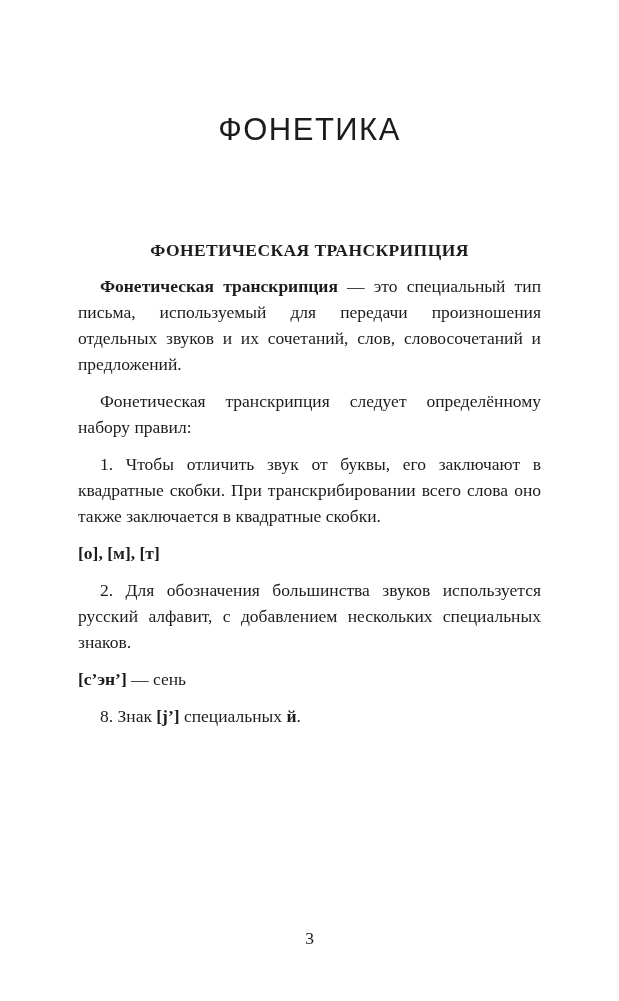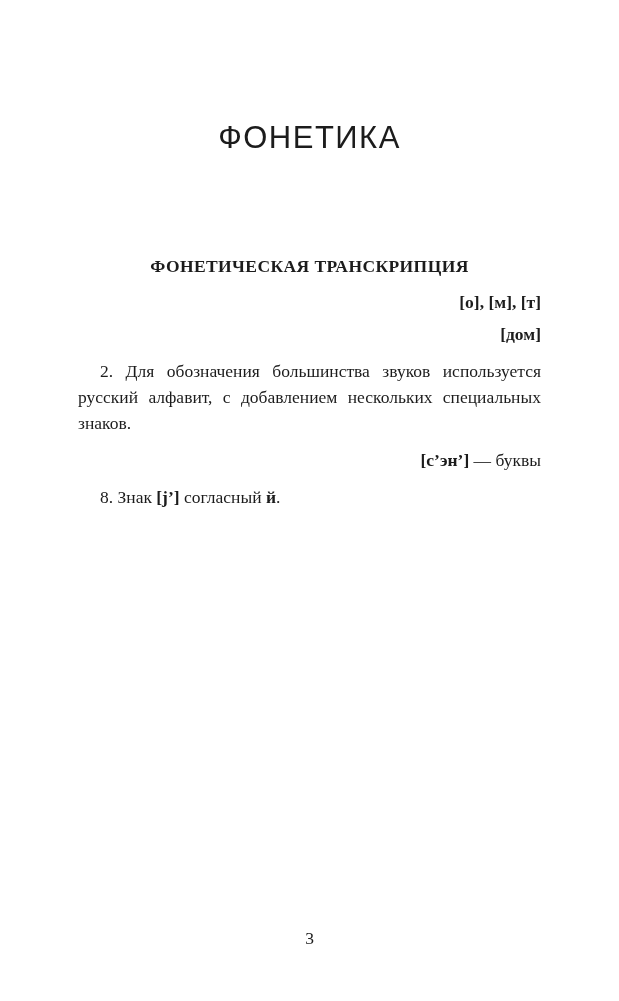--- a/index.html
+++ b/index.html
@@ -11,21 +11,21 @@
     position: relative;
     width: 619px;
     height: 1001px;
     background: #ffffff;
     color: #1c1c1c;
     font-family: "Liberation Serif", serif;
     overflow: hidden;
     box-sizing: border-box;
   }
   .chapter-title {
-    margin: 12px;
+    margin: 4px;
     padding-top: 108px;
     text-align: center;
     font-family: "Liberation Sans", sans-serif;
     font-weight: 400;
     font-size: 31px;
     letter-spacing: 1.5px;
     color: #1c1c1c;
   }
   .section-heading {
     margin: 0;
@@ -49,21 +49,21 @@
     margin-top: 11px;
   }
   .body-text p.example + p.example {
     margin-top: 6px;
   }
   .para {
     text-align: justify;
     text-indent: 22px;
   }
   .example {
-    text-align: right;
+    text-align: left;
     text-indent: 0;
   }
   .b {
     font-weight: 700;
   }
   .page-number {
     position: absolute;
     bottom: 52px;
     left: 0;
     width: 100%;
@@ -74,21 +74,23 @@
 </style>
 </head>
 <body>
 
 <div class="page">
   <h1 class="chapter-title">ФОНЕТИКА</h1>
 
   <h2 class="section-heading">ФОНЕТИЧЕСКАЯ ТРАНСКРИПЦИЯ</h2>
 
   <div class="body-text">
+      <p class="para"><span class="b">Фонетическая транскрипция</span><span> — это специальный тип письма, используемый для передачи произношения отдельных звуков и их сочетаний, слов, словосочетаний и предложений.</span></p>
+      <p class="para"><span>Фонетическая транскрипция следует определённому набору правил:</span></p>
+      <p class="para"><span>1. Чтобы отличить звук от буквы, его заключают в квадратные скобки. При транскрибировании всего слова оно также заключается в квадратные скобки.</span></p>
       <p class="example"><span class="b">[о], [м], [т]</span></p>
-      <p class="example"><span class="b">[дом]</span></p>
       <p class="para"><span>2. Для обозначения большинства звуков используется русский алфавит, с добавлением нескольких специальных знаков.</span></p>
-      <p class="example"><span class="b">[с’эн’]</span><span> — буквы</span></p>
-      <p class="para"><span>8. Знак </span><span class="b">[j’]</span><span> согласный </span><span class="b">й</span><span>.</span></p>
+      <p class="example"><span class="b">[с’эн’]</span><span> — сень</span></p>
+      <p class="para"><span>8. Знак </span><span class="b">[j’]</span><span> специальных </span><span class="b">й</span><span>.</span></p>
     </div>
 
   <div class="page-number">3</div>
 </div>
 
 </body></html>

